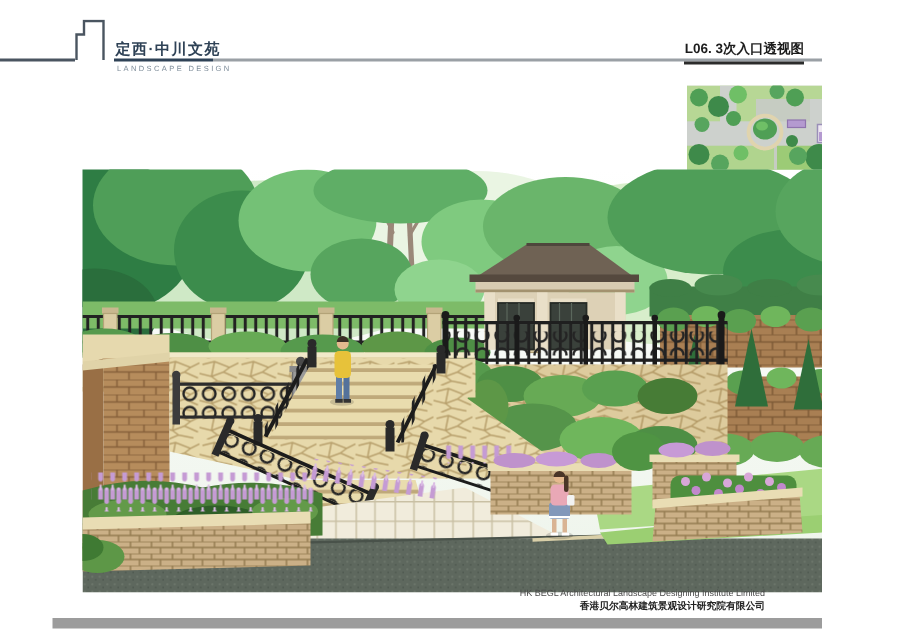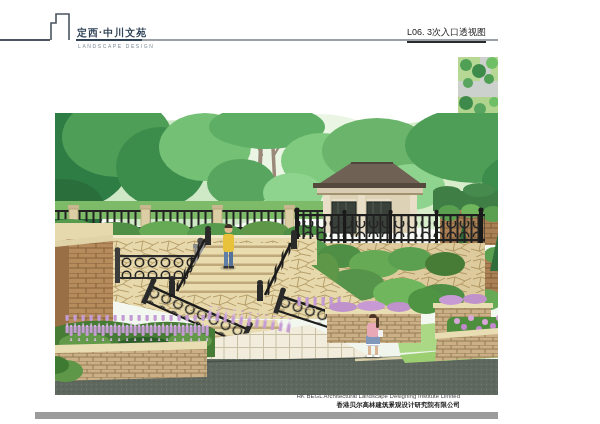--- a/index.html
+++ b/index.html
@@ -1,27 +1,27 @@
 <!DOCTYPE html>
 <html style="--title-color: #2f4256; --rule-color: #9aa0a5; --rule-dark: #4a5560; --label-color: #1c1c1c; --footer-bar: #9c9c9c; --accent-red: #d4281e; --foliage-green: #55a25c; --paving-beige: #e7d9ac; --road-gray: #5e685e;"><head>
 <meta charset="utf-8">
 <style>
   html,body{margin:0;padding:0;background:#ffffff;}
-  #page{position:relative;width:498px;height:424px;background:#ffffff;overflow:hidden;
+  #page{position:relative;width:548px;height:424px;background:#ffffff;overflow:hidden;
         font-family:"Liberation Sans","DejaVu Sans",sans-serif;}
   .abs{position:absolute;}
   
   #rule-left{left:0;top:39px;width:50px;height:2px;background:var(--rule-dark,#4a5560);}
   #logo{left:50px;top:13px;width:28px;height:29px;}
   #page-title{left:77px;top:26px;font-size:10px;font-weight:bold;letter-spacing:1px;
               color:var(--title-color,#2f4256);white-space:nowrap;}
   #title-underline{left:76px;top:39px;width:66px;height:2px;background:var(--title-color,#2f4256);}
   #page-subtitle{left:78px;top:43px;font-size:5px;letter-spacing:1.6px;color:#7d8c99;white-space:nowrap;}
   #rule-main{left:142px;top:39px;width:446px;height:2px;background:var(--rule-color,#9aa0a5);}
-  #drawing-label{right:12px;top:26px;font-size:9px;font-weight:normal;color:var(--label-color,#1c1c1c);
+  #drawing-label{right:12px;top:26px;font-size:9px;font-weight:bold;color:var(--label-color,#1c1c1c);
                  border-bottom:2px solid #2b2b2b;padding-bottom:2px;white-space:nowrap;}
   
   #inset{left:458px;top:57px;width:127px;height:63px;}
   #render{left:55px;top:113px;width:530px;height:282px;}
   
   #footer-text{right:38px;top:393px;text-align:right;line-height:1.25;}
   #footer-en{font-size:6px;color:#4a4a4a;white-space:nowrap;}
   #footer-cn{font-size:6.5px;color:#222;font-weight:bold;white-space:nowrap;}
   #footer-bar{left:35px;top:412px;width:527px;height:7px;background:var(--footer-bar,#9c9c9c);}
   #corner-block{left:563px;top:394px;width:37px;height:17px;background:#ababab;}

